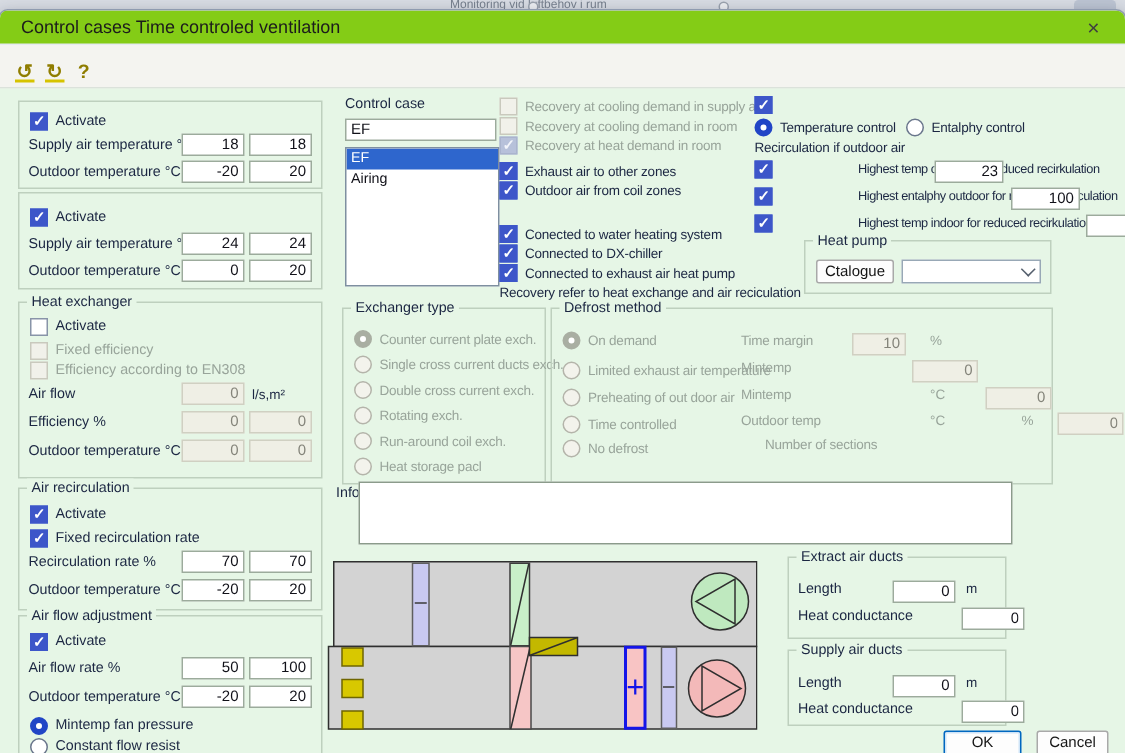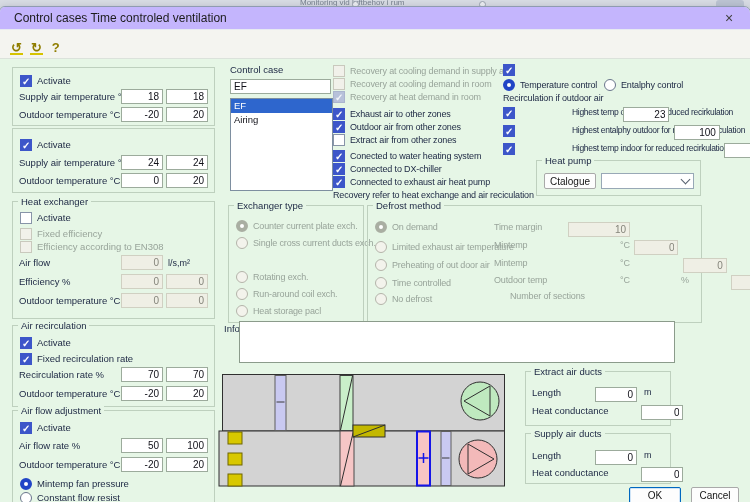--- a/index.html
+++ b/index.html
@@ -7,21 +7,21 @@
   
   .bgstrip{position:absolute;top:0;left:0;width:750px;height:10px;background:#d8dce3;}
   .bgfrag{position:absolute;top:-2px;left:300px;font-size:8px;color:#77808e;white-space:nowrap;}
   .bgcirc{position:absolute;top:1px;width:5px;height:5px;border:1px solid #9aa2ae;border-radius:50%;background:#eef0f3;}
   .bgtab{position:absolute;top:0;left:716px;width:28px;height:6px;background:#bcc4d2;border-radius:3px 3px 0 0;}
 
   
   .dialog{position:absolute;left:-1px;top:6px;width:750px;height:495px;
     border:1px solid #8f9bb0;border-radius:6px 7px 0 0;background:#e6f6e6;
     box-shadow:0 3px 10px rgba(40,50,70,.35);display:flex;flex-direction:column;overflow:hidden;}
-  .titlebar{height:22px;background:#c4b5fd;border-bottom:1px solid #e6eaf1;display:flex;align-items:center;padding:0 8px 0 14px;flex:none;}
+  .titlebar{height:22px;background:#84cc16;border-bottom:1px solid #e6eaf1;display:flex;align-items:center;padding:0 8px 0 14px;flex:none;}
   .title{font-size:12px;color:#1c1c1c;flex:1;}
   .closebtn{width:26px;height:18px;text-align:center;font-size:14px;line-height:18px;color:#404040;}
   .toolbarrow{height:25px;background:#f4f4f0;border-bottom:1px solid #dbe2db;display:flex;align-items:flex-end;gap:7px;padding:0 0 3px 10px;flex:none;}
   .tbico{font-size:13px;font-weight:bold;color:#8f7d00;line-height:11px;border-bottom:2px solid #d6c300;padding:0 1px;}
   .tbkey{font-size:13px;font-weight:bold;color:#8f7d00;line-height:14px;padding:0 2px;}
   .content{position:relative;flex:1;background:#e6f6e6;}
 
   
   .grp{position:absolute;border:1px solid #bed0be;}
   .gt{position:absolute;top:-7px;left:5px;background:#e6f6e6;padding:0 3px;font-size:9.5px;line-height:13px;color:#1b2642;white-space:nowrap;}
@@ -215,25 +215,21 @@
     <div class="cbrow" style="left:333px;top:48px">
       <span class="cb on"></span>
       <span class="lbl sm">Exhaust air to other zones</span>
     </div>
     <div class="cbrow" style="left:333px;top:31px">
       <span class="cb dison"></span>
       <span class="lbl sm dis">Recovery at heat demand in room</span>
     </div>
     <div class="cbrow" style="left:333px;top:61px">
       <span class="cb on"></span>
-      <span class="lbl sm">Outdoor air from other zones</span>
-    </div>
-    <div class="cbrow" style="left:333px;top:74px">
-      <span class="cb"></span>
-      <span class="lbl sm">Extract air from other zones</span>
+      <span class="lbl sm">Outdoor air from coil zones</span>
     </div>
     <div class="cbrow" style="left:333px;top:90px">
       <span class="cb on"></span>
       <span class="lbl sm">Conected to water heating system</span>
     </div>
     <div class="cbrow" style="left:333px;top:103px">
       <span class="cb on"></span>
       <span class="lbl sm">Connected to DX-chiller</span>
     </div>
     <div class="cbrow" style="left:333px;top:116px">
@@ -287,20 +283,24 @@
     <div class="grp" style="left:228px;top:146px;width:134px;height:116px">
       <span class="gt">Exchanger type</span>
       <div class="rrow" style="left:7px;top:13px">
         <span class="rd dison"></span>
         <span class="lbl sm dis">Counter current plate exch.</span>
       </div>
       <div class="rrow" style="left:7px;top:30px">
         <span class="rd dis"></span>
         <span class="lbl sm dis">Single cross current ducts exch.</span>
       </div>
+      <div class="rrow" style="left:7px;top:47px">
+        <span class="rd dis"></span>
+        <span class="lbl sm dis">Double cross current exch.</span>
+      </div>
       <div class="rrow" style="left:7px;top:64px">
         <span class="rd dis"></span>
         <span class="lbl sm dis">Rotating exch.</span>
       </div>
       <div class="rrow" style="left:7px;top:81px">
         <span class="rd dis"></span>
         <span class="lbl sm dis">Run-around coil exch.</span>
       </div>
       <div class="rrow" style="left:7px;top:98px">
         <span class="rd dis"></span>
@@ -326,21 +326,21 @@
       <div class="rrow" style="left:7px;top:70px">
         <span class="rd dis"></span>
         <span class="lbl sm dis">Time controlled</span>
       </div>
       <div class="rrow" style="left:7px;top:86px">
         <span class="rd dis"></span>
         <span class="lbl sm dis">No defrost</span>
       </div>
 
       <span class="lbl sm dis abs" style="left:126px;top:16px">Time margin</span>
-      <input class="num dis abs" style="left: 200px; top: 13px; width: 62px;" value="10">
+      <input class="num dis abs" style="left: 200px; top: 13px; width: 36px;" value="10">
       <span class="unit dis abs" style="left:250px;top:16px">%</span>
 
       <span class="lbl sm dis abs" style="left:126px;top:34px">Mintemp</span>
       <input class="num dis abs" style="left: 200px; top: 31px; width: 44px;" value="0">
       <span class="unit dis abs" style="left:250px;top:34px">°C</span>
 
       <span class="lbl sm dis abs" style="left:126px;top:52px">Mintemp</span>
       <input class="num dis abs" style="left: 200px; top: 49px; width: 44px;" value="0">
       <span class="unit dis abs" style="left:250px;top:52px">°C</span>
 

